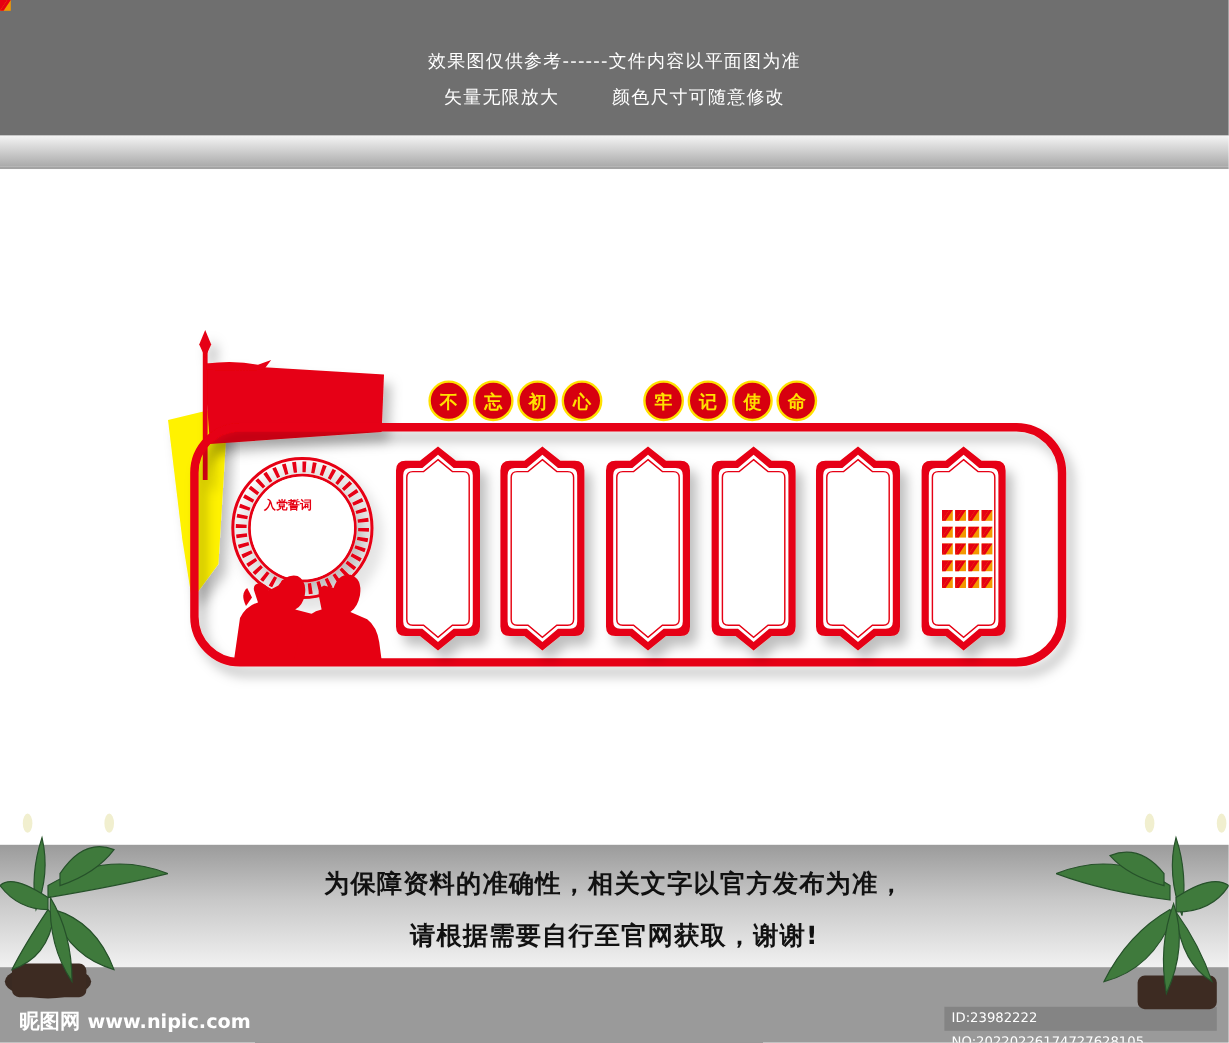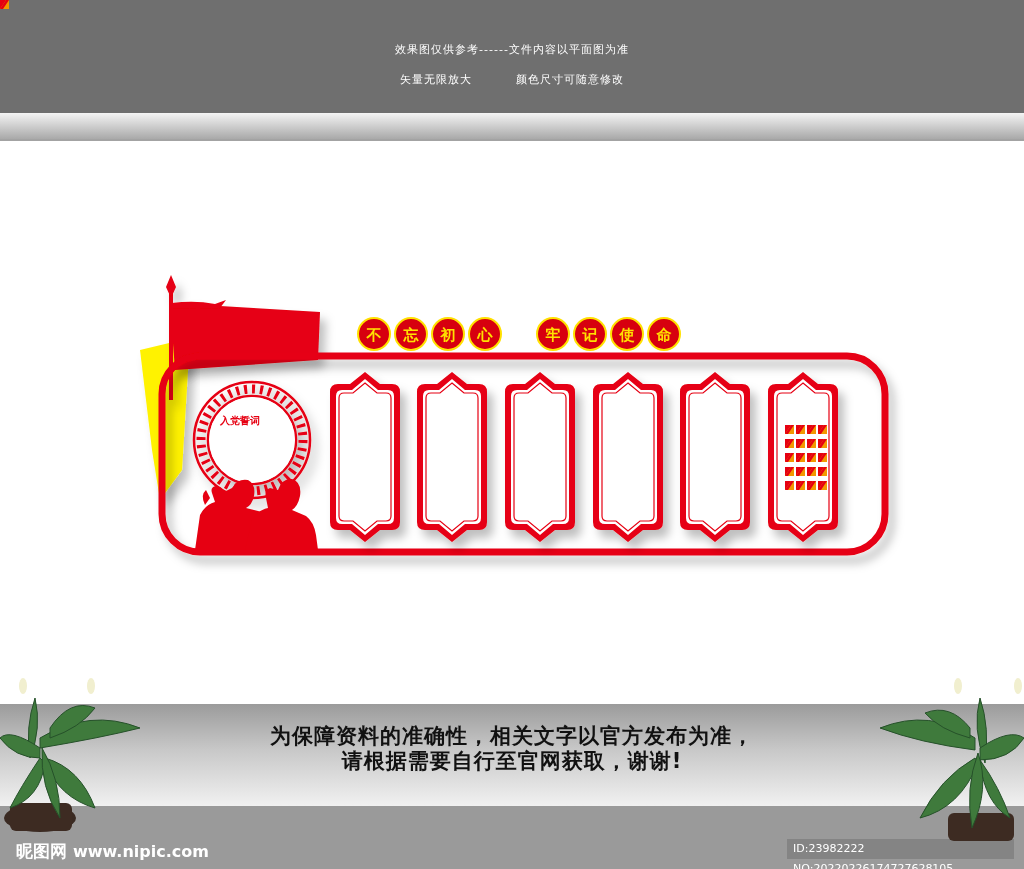--- a/index.html
+++ b/index.html
@@ -1,28 +1,28 @@
 <!DOCTYPE html>
 <html><head>
 <meta charset="utf-8">
 <style>
   html,body{margin:0;padding:0;}
   body{width:1024px;height:869px;position:relative;overflow:hidden;background:#fff;font-family:"DejaVu Sans",sans-serif;}
   .top-band{position:absolute;left:0;top:0;width:1024px;height:113px;background:#6f6f6f;}
-  .top-line{position:absolute;left:0;width:100%;text-align:center;color:#fff;font-size:11px;letter-spacing:1px;}
+  .top-line{position:absolute;left:0;width:100%;text-align:center;color:#fff;font-size:15px;letter-spacing:1px;}
   .top-line.l1{top:42px;}
   .top-line.l2{top:72px;}
   .top-line.l2 .sp{display:inline-block;width:44px;}
   .rail{position:absolute;left:0;top:113px;width:1024px;height:26px;background:linear-gradient(#f4f4f4,#d6d6d6 40%,#a9a9a9);border-bottom:2px solid #a3a3a3;}
   .wall{position:absolute;left:0;top:141px;width:1024px;height:563px;background:#fff;}
   .board{position:absolute;left:0;top:0;width:1024px;height:869px;}
   .bottom-band{position:absolute;left:0;top:704px;width:1024px;height:102px;background:linear-gradient(#9b9b9b,#c8c8c8 45%,#f1f1f1);}
   .notice{position:absolute;left:0;width:100%;text-align:center;color:#111;font-weight:bold;font-size:21px;letter-spacing:1px;}
   .notice.n1{top:722px;}
-  .notice.n2{top:747px;}
+  .notice.n2{top:766px;}
   .footer{position:absolute;left:0;top:806px;width:1024px;height:63px;background:#9a9a9a;}
   .logo{position:absolute;left:16px;top:840px;color:#fff;font-size:17px;font-weight:bold;}
   .logo .url{font-weight:bold;margin-left:6px;font-size:16px;}
   .idbar{position:absolute;left:787px;top:839px;width:227px;height:20px;background:#848484;color:#fff;font-size:11px;line-height:20px;padding-left:6px;box-sizing:border-box;}
   .plant{position:absolute;}
 </style>
 </head>
 <body>
 
 <div class="top-band">

